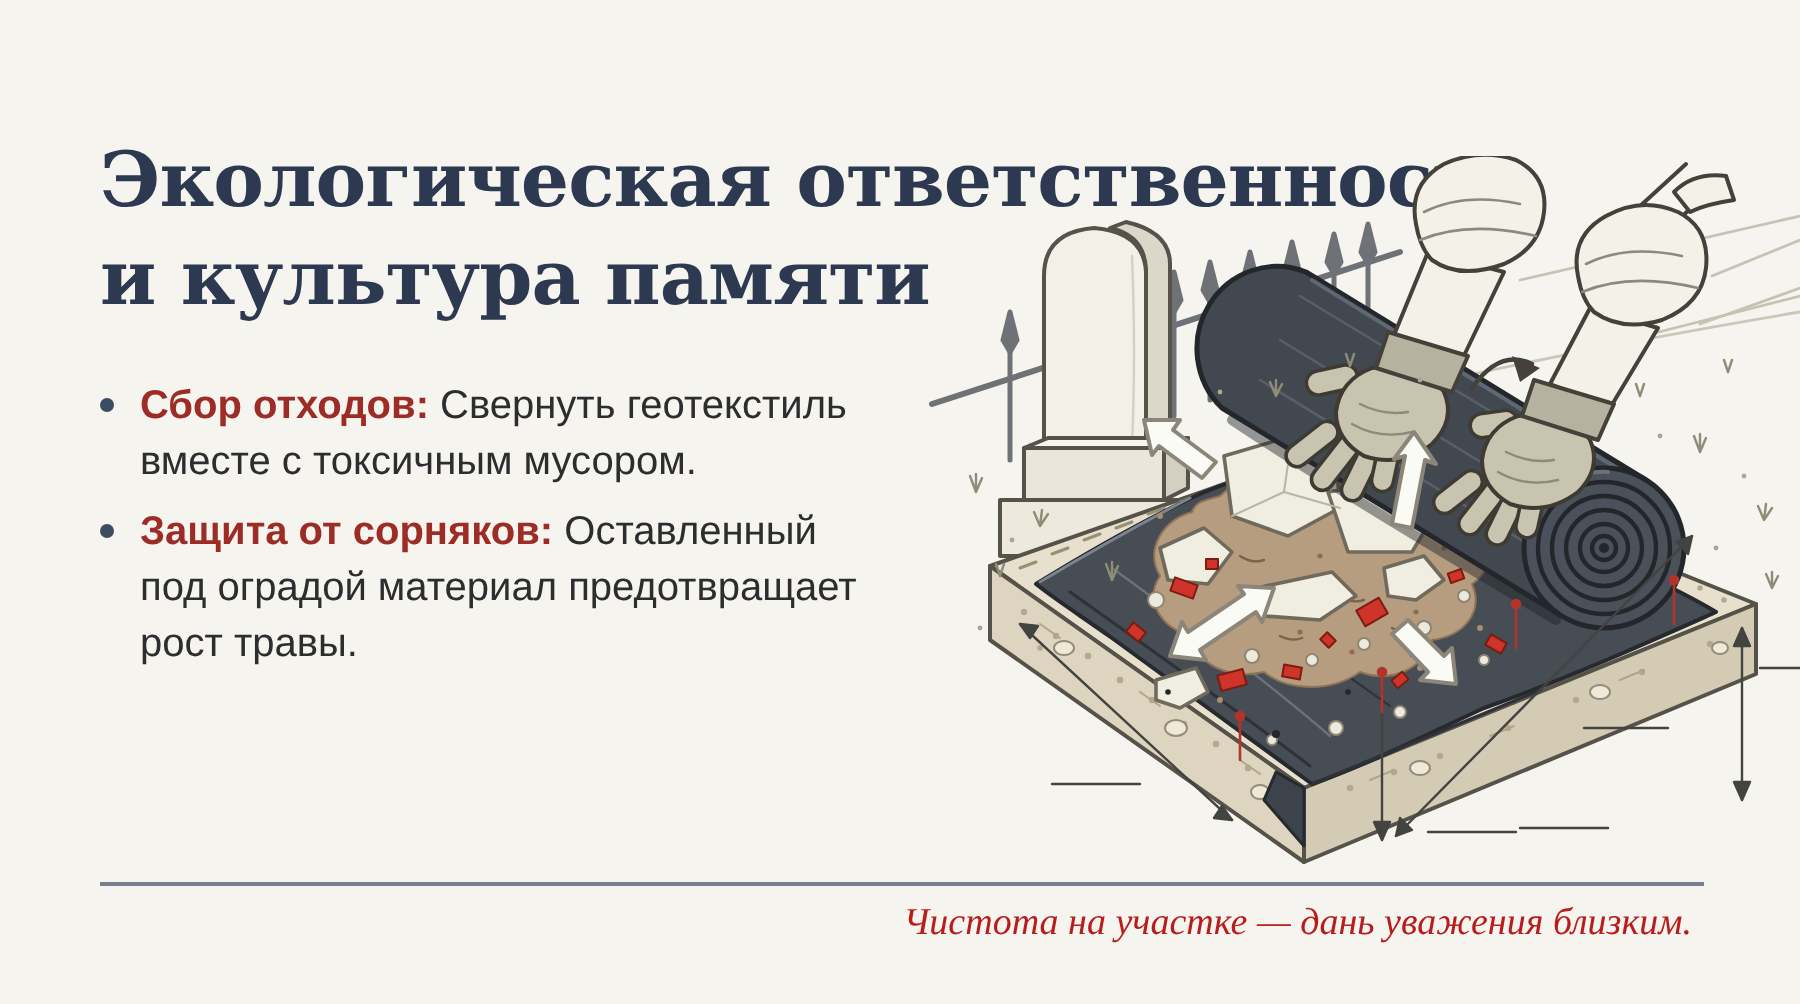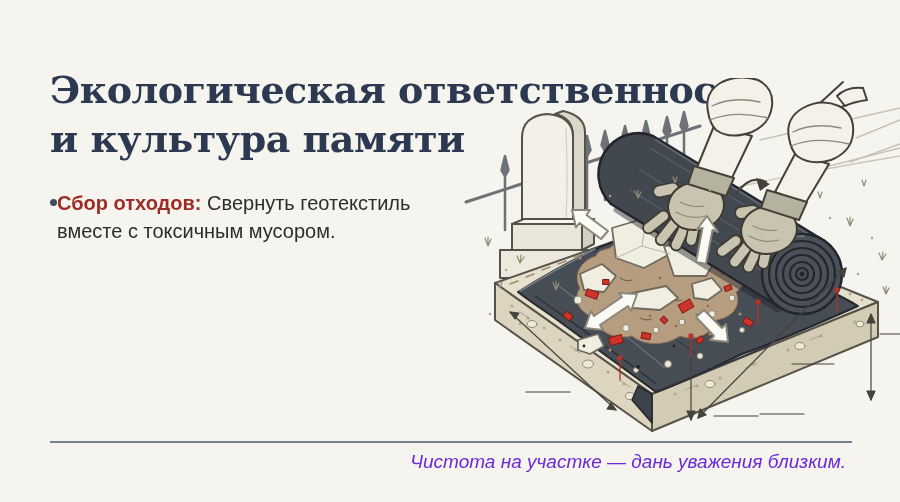--- a/index.html
+++ b/index.html
@@ -13,56 +13,62 @@
     font-family:"DejaVu Serif","Liberation Serif",serif;
     font-weight:700;font-size:38px;line-height:49px;
     color:#2c3950;letter-spacing:-0.5px;
   }
   .page-title span{display:block;}
   .bullet-list{
     position:absolute;left:50px;top:189px;width:420px;
     list-style:none;margin:0;padding:0;
   }
   .bullet-item{
-    display:flex;margin-bottom:7px;
+    display:flex;gap:13px;margin-bottom:7px;
     font-size:20px;line-height:28px;color:#2d2d30;
   }
   .bullet-dot{
     flex:0 0 7px;width:7px;height:7px;border-radius:50%;
     background:#3c4d63;margin-top:10px;
   }
   .bullet-label{font-weight:700;color:#9d2c27;}
   .bullet-text{white-space:pre-line;}
   .footer-rule{
     position:absolute;left:50px;top:441px;width:802px;height:2px;
     background:#76808e;
   }
   .footer-quote{
     position:absolute;top:451px;right:54px;
-    font-family:Liberation Sans, sans-serif;
-    font-style:italic;font-size:19px;color:#6d28d9;
+    font-family:Liberation Serif, serif;
+    font-style:italic;font-size:19px;color:#b91c1c;
   }
   .illu{position:absolute;left:460px;top:78px;width:440px;height:382px;}
   .illu *{stroke-linecap:round;stroke-linejoin:round;}
 </style>
 </head>
 <body>
 
 <div class="page">
 
   <h1 class="page-title">
       <span>Экологическая ответственность</span>
       <span>и культура памяти</span>
     </h1>
 
   <ul class="bullet-list">
     <li class="bullet-item">
       <span class="bullet-dot"></span>
       <div class="bullet-content"><b class="bullet-label">Сбор отходов:</b> <span class="bullet-text">Свернуть геотекстиль
 вместе с токсичным мусором.</span></div>
+    </li>
+    <li class="bullet-item">
+      <span class="bullet-dot"></span>
+      <div class="bullet-content"><b class="bullet-label">Защита от сорняков:</b> <span class="bullet-text">Оставленный
+под оградой материал предотвращает
+рост травы.</span></div>
     </li>
   </ul>
 
   <svg class="illu" viewBox="0 0 440 382" xmlns="http://www.w3.org/2000/svg">
 
     <g fill="none" stroke="#c6c3b4" stroke-width="1.4">
       <path d="M300,62 L440,30"></path>
       <path d="M338,96 L440,70"></path>
       <path d="M228,120 C300,103 380,88 440,78" stroke="#cac7b8"></path>
       <path d="M396,60 L440,42"></path>

